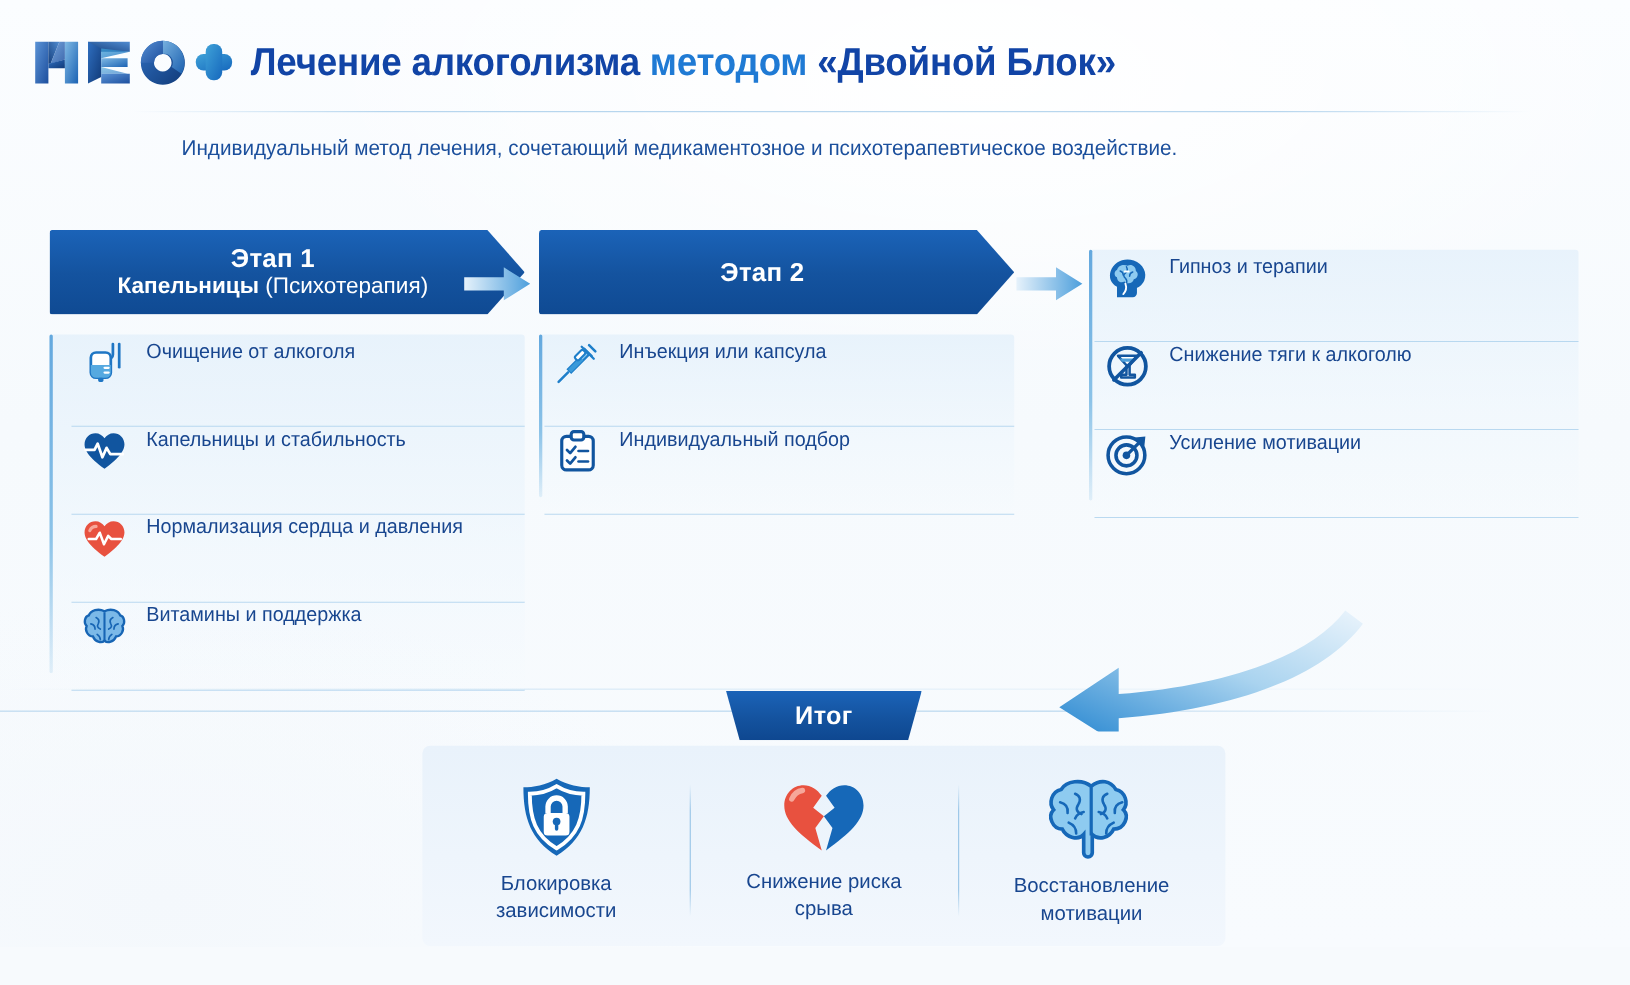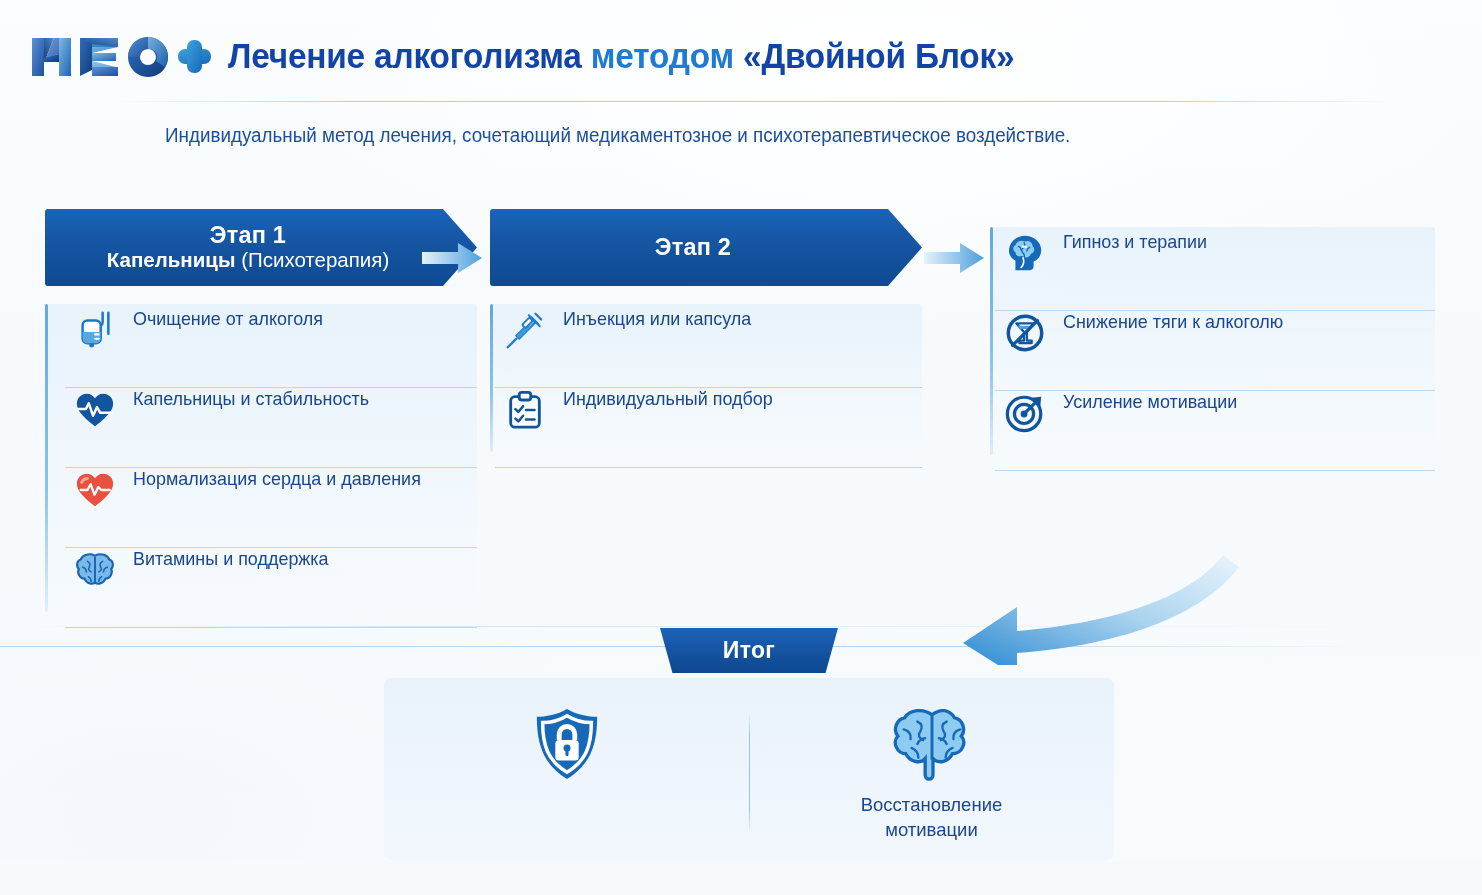--- a/index.html
+++ b/index.html
@@ -453,22 +453,35 @@
         <span class="ricon">
           <svg viewBox="0 0 76 78" width="74" height="76">
             <path d="M38 3 C28 9 16 11 7 11 C7 40 14 60 38 75 C62 60 69 40 69 11 C60 11 48 9 38 3 Z" fill="#1668b8"></path>
             <path d="M38 10 C30 15 21 17 13 17 C13 40 18 56 38 68 C58 56 63 40 63 17 C55 17 46 15 38 10 Z" fill="none" stroke="#fff" stroke-width="3.6"></path>
             <rect x="26" y="35" width="24" height="21" rx="3.6" fill="#fff"></rect>
             <path d="M30 35 v-6 a8 8 0 0 1 16 0 v6" fill="none" stroke="#fff" stroke-width="5"></path>
             <circle cx="38" cy="43" r="3.6" fill="#1668b8"></circle>
             <rect x="36.4" y="44" width="3.2" height="7.5" rx="1.6" fill="#1668b8"></rect>
           </svg>
         </span>
-      </div>
-
+        <span class="rlabel">Блокировка
+зависимости</span>
+      </div>
+
+      <div class="result-item">
+        <span class="ricon">
+          <svg viewBox="0 0 84 76" width="82" height="74">
+            <path d="M40 70 C18 54 5 42 5 28 C5 17 13 9 23 9 C30 9 36 13 40 19 L32 30 L42 38 L34 49 L40 70 Z" fill="#e8513f"></path>
+            <path d="M44 70 C66 54 79 42 79 28 C79 17 71 9 61 9 C54 9 48 13 44 19 L52 30 L42 38 L50 49 L44 70 Z" fill="#1668b8"></path>
+            <path d="M12 22 q3 -7 10 -8" stroke="#f6a79a" stroke-width="5" fill="none" stroke-linecap="round"></path>
+          </svg>
+        </span>
+        <span class="rlabel">Снижение риска
+срыва</span>
+      </div>
 
       <div class="result-item">
         <span class="ricon">
           <svg viewBox="0 0 90 80" width="88" height="78">
             <path d="M45 10 C36 3 22 5 17 13 C8 15 5 26 10 32 C4 38 9 50 18 50 C22 58 33 61 38 55 L38 72 a4 4 0 0 0 8 0 L46 55 C52 61 62 58 66 50 C76 50 81 38 75 32 C80 26 77 15 68 13 C63 5 54 3 45 10 Z" fill="#8ecbf0" stroke="#1668b8" stroke-width="3.4"></path>
             <path d="M45 11 V56" stroke="#1668b8" stroke-width="3" fill="none"></path>
             <g stroke="#1668b8" stroke-width="2.4" fill="none" stroke-linecap="round">
               <path d="M30 17 q7 3 3 10 q-4 6 3 9"></path>
               <path d="M60 17 q-7 3 -3 10 q4 6 -3 9"></path>
               <path d="M16 25 q8 2 7 10"></path>

